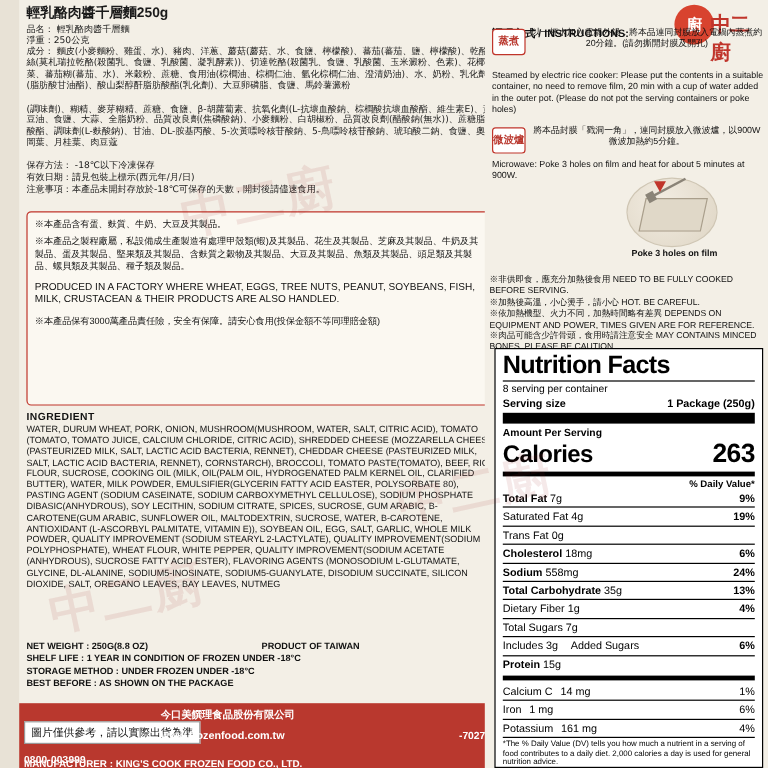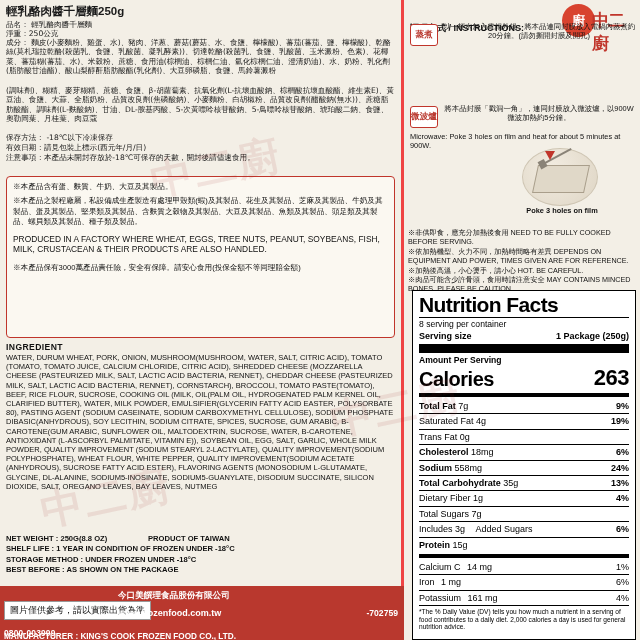--- a/index.html
+++ b/index.html
@@ -27,23 +27,23 @@
     letter-spacing:2px;
   }
   .wm1{left:150px;top:140px;}
   .wm2{left:330px;top:380px;}
   .wm3{left:40px;top:470px;}
 
   .page{position:absolute;inset:0;}
 
   
   .left{
-    position:absolute;left:0;top:0;width:404px;height:640px;
+    position:absolute;left:16px;top:0;width:404px;height:640px;
     background:#f3efe6;
-    border-right:3px solid #ef4444;
+    border-right:1px solid #ef4444;
     box-sizing:border-box;
   }
   .lbox{
     position:absolute;left:6px;right:6px;
     box-sizing:border-box;
   }
   .ltitle{
     font-size:11.5px;font-weight:bold;color:#1a1a1a;line-height:14px;
   }
   .cn{
@@ -202,21 +202,21 @@
       <div class="ln" style="margin-top:8px;">※本產品保有3000萬產品責任險，安全有保障。請安心食用(投保金額不等同理賠金額)</div>
     </div>
 
     <div class="lbox" style="top:342px;">
       <div class="ingredients-h">INGREDIENT</div>
       <div class="ingredients">WATER, DURUM WHEAT, PORK, ONION, MUSHROOM(MUSHROOM, WATER, SALT, CITRIC ACID), TOMATO (TOMATO, TOMATO JUICE, CALCIUM CHLORIDE, CITRIC ACID), SHREDDED CHEESE (MOZZARELLA CHEESE (PASTEURIZED MILK, SALT, LACTIC ACID BACTERIA, RENNET), CHEDDAR CHEESE (PASTEURIZED MILK, SALT, LACTIC ACID BACTERIA, RENNET), CORNSTARCH), BROCCOLI, TOMATO PASTE(TOMATO), BEEF, RICE FLOUR, SUCROSE, COOKING OIL (MILK, OIL(PALM OIL, HYDROGENATED PALM KERNEL OIL, CLARIFIED BUTTER), WATER, MILK POWDER, EMULSIFIER(GLYCERIN FATTY ACID EASTER, POLYSORBATE 80), PASTING AGENT (SODIUM CASEINATE, SODIUM CARBOXYMETHYL CELLULOSE), SODIUM PHOSPHATE DIBASIC(ANHYDROUS), SOY LECITHIN, SODIUM CITRATE, SPICES, SUCROSE, GUM ARABIC, B-CAROTENE(GUM ARABIC, SUNFLOWER OIL, MALTODEXTRIN, SUCROSE, WATER, B-CAROTENE, ANTIOXIDANT (L-ASCORBYL PALMITATE, VITAMIN E)), SOYBEAN OIL, EGG, SALT, GARLIC, WHOLE MILK POWDER, QUALITY IMPROVEMENT (SODIUM STEARYL 2-LACTYLATE), QUALITY IMPROVEMENT(SODIUM POLYPHOSPHATE), WHEAT FLOUR, WHITE PEPPER, QUALITY IMPROVEMENT(SODIUM ACETATE (ANHYDROUS), SUCROSE FATTY ACID ESTER), FLAVORING AGENTS (MONOSODIUM L-GLUTAMATE, GLYCINE, DL-ALANINE, SODIUM5-INOSINATE, SODIUM5-GUANYLATE, DISODIUM SUCCINATE, SILICON DIOXIDE, SALT, OREGANO LEAVES, BAY LEAVES, NUTMEG</div>
     </div>
 
     <div class="lbox footlines" style="top:534px;">
       <div class="row" style="display:flex;">
-        <span style="width:142px;">NET WEIGHT : 250G(8.8 OZ)</span>
+        <span style="width:196px;">NET WEIGHT : 250G(8.8 OZ)</span>
         <span>PRODUCT OF TAIWAN</span>
       </div>
       <div class="row">SHELF LIFE : 1 YEAR IN CONDITION OF FROZEN UNDER -18°C</div>
       <div class="row">STORAGE METHOD : UNDER FROZEN UNDER -18°C</div>
       <div class="row">BEST BEFORE : AS SHOWN ON THE PACKAGE</div>
     </div>
 
     <div class="bottombar">
       <div style="position:absolute;left:118px;top:4px;color:#fff;font-size:8.6px;font-weight:bold;">今口美饌理食品股份有限公司</div>
       <div class="bb-note">圖片僅供參考，請以實際出貨為準</div>
@@ -233,56 +233,58 @@
 
     <div style="position:absolute;left:6px;top:6px;margin-top:16px;" class="inst-h">調理方式 / INSTRUCTIONS:</div>
 
     <div class="logo">
       <div class="circle">廚</div>
       <div class="word">中二廚</div>
     </div>
 
     <div style="position:absolute;left:6px;top:24px;" class="chip">蒸煮</div>
     <div style="position:absolute;left:38px;top:22px;width:194px;" class="inst-cn">以一杯水加入電鍋外鍋，將本品連同封膜放入電鍋內蒸煮約20分鐘。(請勿撕開封膜及開孔)</div>
+    <div style="position:absolute;left:6px;top:58px;width:226px;" class="inst-en">Steamed by electric rice cooker: Please put the contents in a suitable container, no need to remove film, 20 min with a cup of water added in the outer pot. (Please do not pot the serving containers or poke holes)</div>
 
     <div style="position:absolute;left:6px;top:106px;" class="chip">微波爐</div>
     <div style="position:absolute;left:38px;top:104px;width:194px;" class="inst-cn">將本品封膜「戳洞一角」，連同封膜放入微波爐，以900W微波加熱約5分鐘。</div>
     <div style="position:absolute;left:6px;top:132px;width:226px;" class="inst-en">Microwave: Poke 3 holes on film and heat for about 5 minutes at 900W.</div>
 
     <div class="poke-img">
       <div class="tray"></div>
       <div class="fork"></div>
       <div class="arrow"></div>
     </div>
     <div class="poke-cap">Poke 3 holes
 on film</div>
 
     <div style="position:absolute;left:4px;top:228px;width:228px;" class="bullets">
       <span class="b">※非供即食，應充分加熱後食用 NEED TO BE FULLY COOKED BEFORE SERVING.</span>
+      <span class="b">※加熱後高溫，小心燙手，請小心 HOT. BE CAREFUL.</span>
       <span class="b">※依加熱機型、火力不同，加熱時間略有差異 DEPENDS ON EQUIPMENT AND POWER, TIMES GIVEN ARE FOR REFERENCE.</span>
-      <span class="b">※加熱後高溫，小心燙手，請小心 HOT. BE CAREFUL.</span>
       <span class="b">※肉品可能含少許骨頭，食用時請注意安全 MAY CONTAINS MINCED BONES, PLEASE BE CAUTION.</span>
     </div>
   </div>
 
   <div class="nf">
     <div class="nf-title">Nutrition Facts</div>
     <div class="rule-thin"></div>
     <div class="nf-sm">8 serving per container</div>
     <div class="nf-row" style="font-weight:bold;">
       <span>Serving size</span>
       <span>1 Package (250g)</span>
     </div>
     <div class="rule-thick"></div>
     <div class="nf-amt">Amount Per Serving</div>
     <div class="cal-row">
       <span class="cal-l">Calories</span>
       <span class="cal-v">263</span>
     </div>
     <div class="rule-med"></div>
+    <div class="dv-h">% Daily Value*</div>
 
     <div class="nf-line">
       <span class="b9"><span>Total Fat</span>
         <span style="font-weight:normal;">7g</span></span>
       <span class="b9">9%</span>
     </div>
     <div class="nf-line ind1">
       <span><span>Saturated Fat</span>
         <span>4g</span></span>
       <span class="b9">19%</span>

